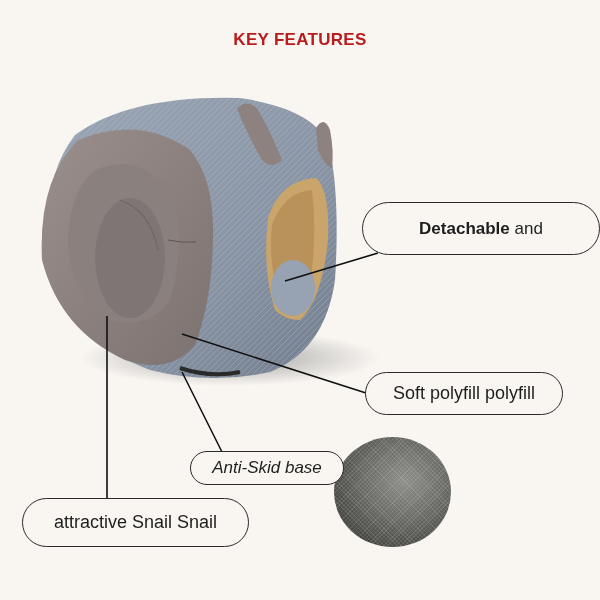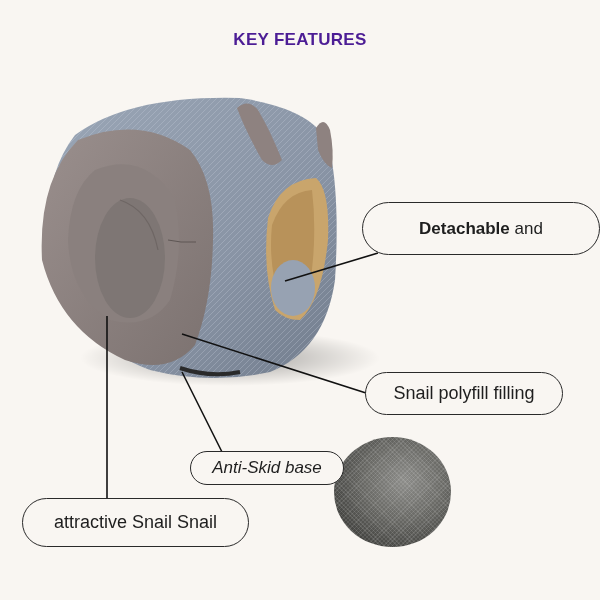--- a/index.html
+++ b/index.html
@@ -1,17 +1,17 @@
 <!DOCTYPE html>
 <html><head>
 <meta charset="utf-8">
 <style>
   html,body{margin:0;padding:0;}
   body{width:600px;height:600px;background:#f9f6f2;position:relative;overflow:hidden;font-family:"Liberation Sans","DejaVu Sans",sans-serif;color:#1a1a1a;}
-  .title{position:absolute;top:30px;left:0;width:600px;text-align:center;font-weight:bold;font-size:17px;letter-spacing:0.3px;color:#4c1d95;}
+  .title{position:absolute;top:30px;left:0;width:600px;text-align:center;font-weight:bold;font-size:17px;letter-spacing:0.3px;color:#b91c1c;}
   .stage{position:absolute;left:0;top:0;width:600px;height:600px;}
   .pill{position:absolute;border:1.5px solid #2a2a2a;border-radius:999px;background:#f9f6f2;display:flex;align-items:center;justify-content:center;text-align:center;color:#1e1e1e;box-sizing:border-box;}
   .pill b{font-weight:bold;}
   .p-detach{left:362px;top:202px;width:238px;height:53px;font-size:17px;line-height:24px;flex-direction:column;}
   .p-soft{left:365px;top:372px;width:198px;height:43px;font-size:18px;}
   .p-skid{left:190px;top:451px;width:154px;height:34px;font-size:17px;font-style:italic;}
   .p-snail{left:22px;top:498px;width:227px;height:49px;font-size:18px;}
   .detail{position:absolute;left:334px;top:437px;width:117px;height:110px;border-radius:50%;overflow:hidden;
     background:
       repeating-linear-gradient(45deg, rgba(255,255,255,0.10) 0 1px, transparent 1px 3px),
@@ -70,15 +70,15 @@
   <line x1="182" y1="372" x2="222" y2="452" stroke="#111" stroke-width="1.6"></line>
   <line x1="107" y1="316" x2="107" y2="498" stroke="#111" stroke-width="1.6"></line>
 </svg>
 
 <div class="detail"></div>
 
 <div class="pill p-detach">
   <div><b>Detachable</b><span> and</span></div>
 </div>
 
-<div class="pill p-soft">Snail polyfill filling</div>
+<div class="pill p-soft">Soft polyfill polyfill</div>
 <div class="pill p-skid">Anti-Skid base</div>
 <div class="pill p-snail">attractive Snail Snail</div>
 
 </body></html>

